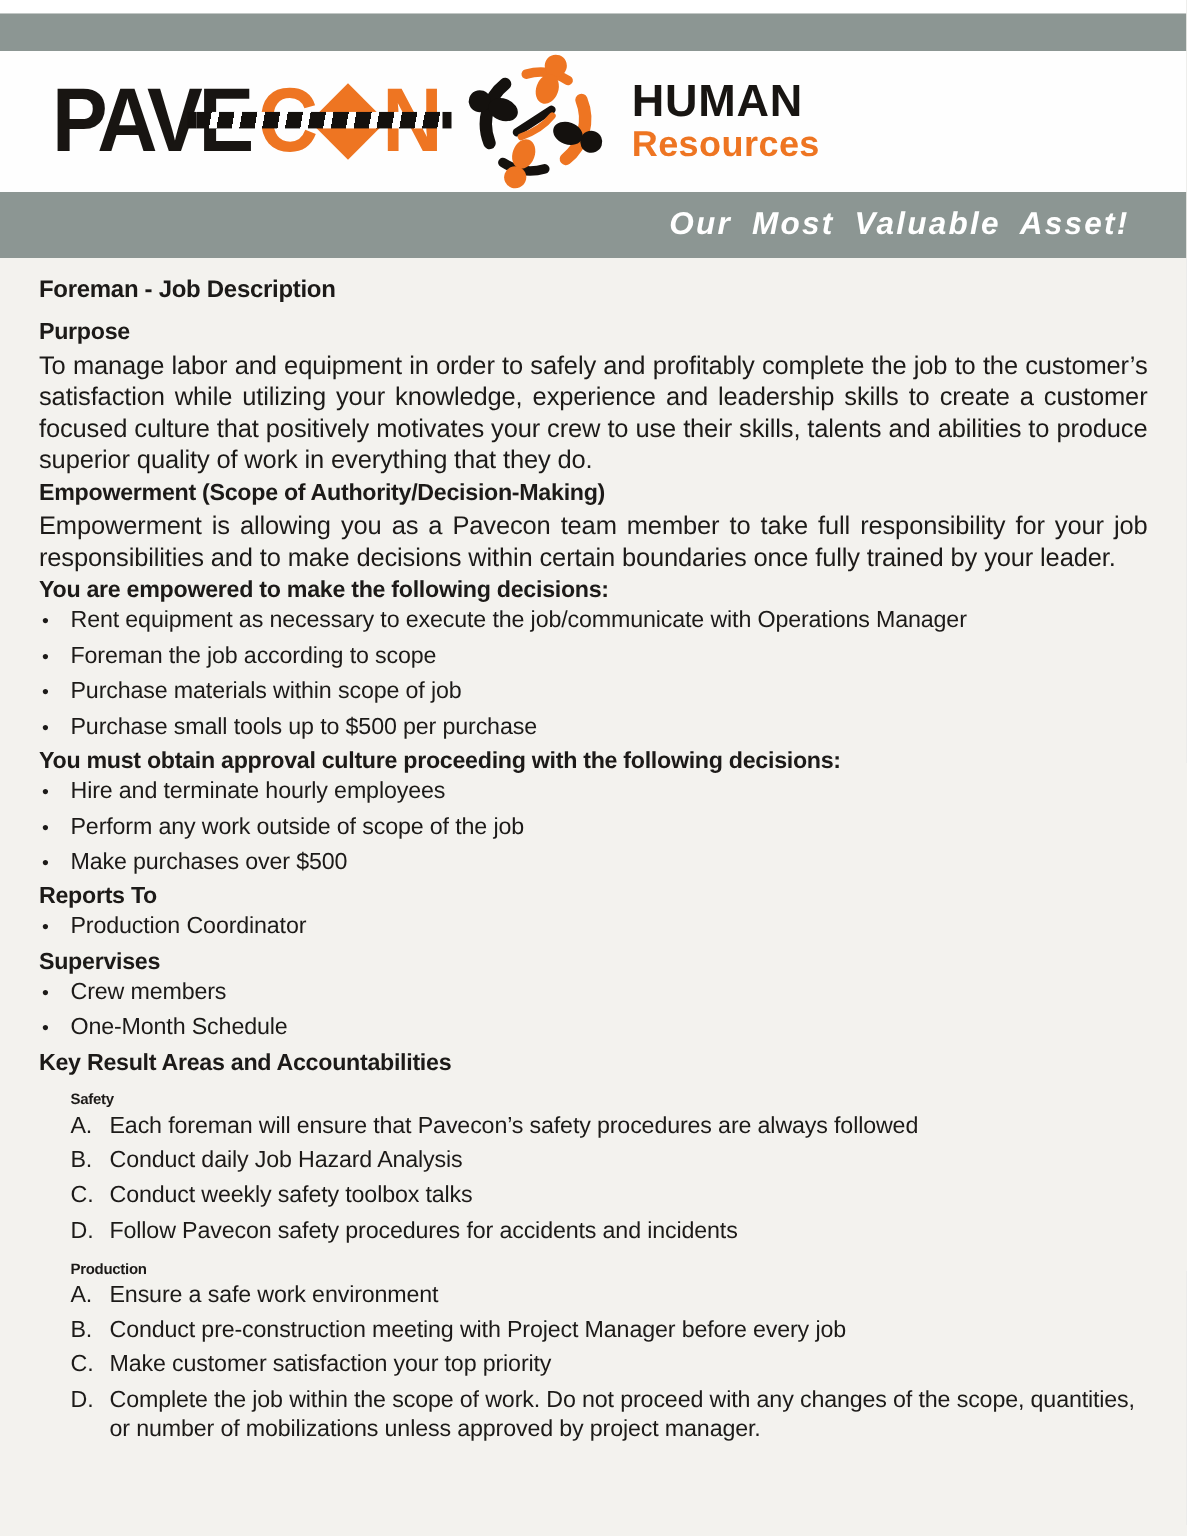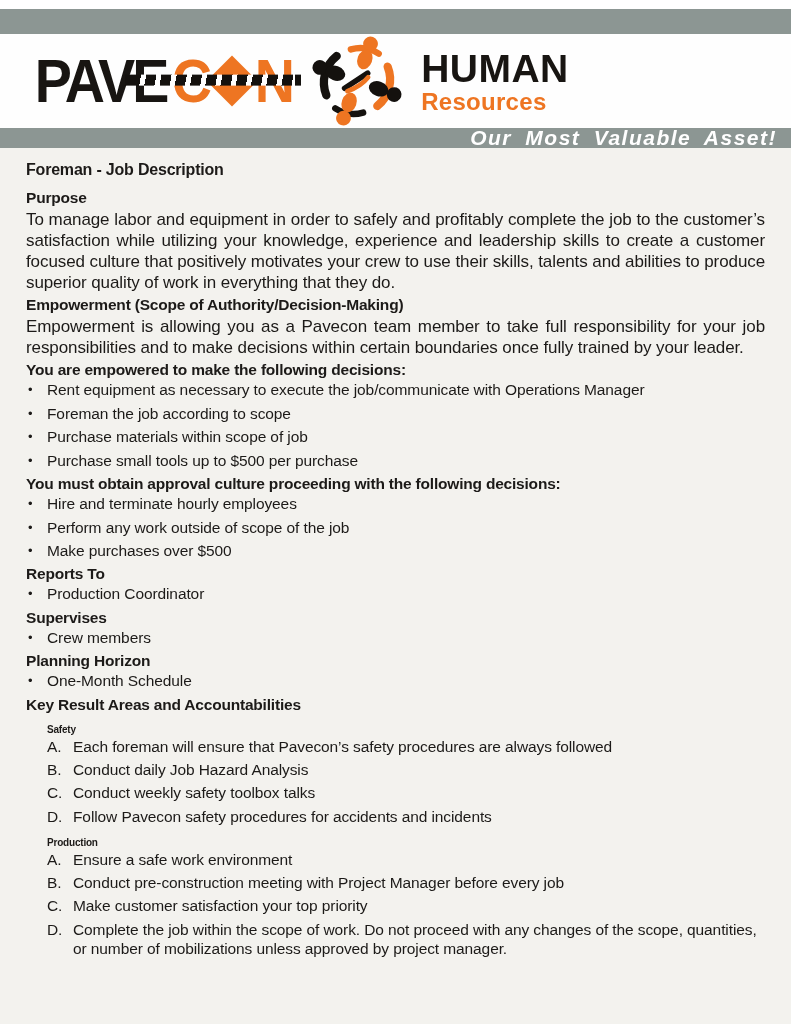--- a/index.html
+++ b/index.html
@@ -35,28 +35,28 @@
     height: 11px; transform: translateY(-58%);
     background: repeating-linear-gradient(100deg, #14110e 0px, #14110e 10px, #ffffff 10px, #ffffff 15px);
     border-left: 6px solid #14110e; border-right: 6px solid #14110e;
   }
 
   
   .emblem { width: 96px; height: 92px; flex: none; margin-left: 2px; }
 
   
   .hr-text { display: flex; flex-direction: column; justify-content: center; margin-left: 2px; }
-  .hr-text .human { font-size: 39px; font-weight: 800; color: #181512; letter-spacing: 0.5px; line-height: 1; }
+  .hr-text .human { font-size: 30px; font-weight: 800; color: #181512; letter-spacing: 0.5px; line-height: 1; }
   .hr-text .resources { font-size: 24px; font-weight: 700; color: #ee7522; letter-spacing: 0.3px; line-height: 1; margin-top: 2px; }
 
   
   .tagline-bar {
-    height: 20px; background: #8c9693;
+    height: 44px; background: #8c9693;
     display: flex; align-items: center; justify-content: flex-end;
-    padding-right: 14px;
+    padding-right: 38px;
   }
   .tagline-bar span {
     color: #ffffff; font-size: 21px; font-weight: 700; font-style: italic;
     letter-spacing: 1.5px; word-spacing: 6px;
   }
 
   
   .content { padding: 11px 26px 0 26px; color: #1c1a18; }
   .doc-title { font-size: 16px; font-weight: 700; letter-spacing: -0.2px; margin: 2px 0 10px 0; }
   .sec-head { font-size: 15.5px; font-weight: 700; letter-spacing: -0.2px; margin: 3px 0 2px 0; }
@@ -194,21 +194,20 @@
 
     <section>
       <h2 class="sec-head">Supervises</h2>
       <div class="b-row">
         <span class="b-marker">•</span>
         <span class="b-text">Crew members</span>
       </div>
     </section>
 
     <section>
-      <h2 class="sec-head">Planning Horizon</h2>
       <div class="b-row">
         <span class="b-marker">•</span>
         <span class="b-text">One-Month Schedule</span>
       </div>
     </section>
 
     <section>
       <h2 class="sec-head">Key Result Areas and Accountabilities</h2>
 
       <h3 class="sub-head">Safety</h3>

